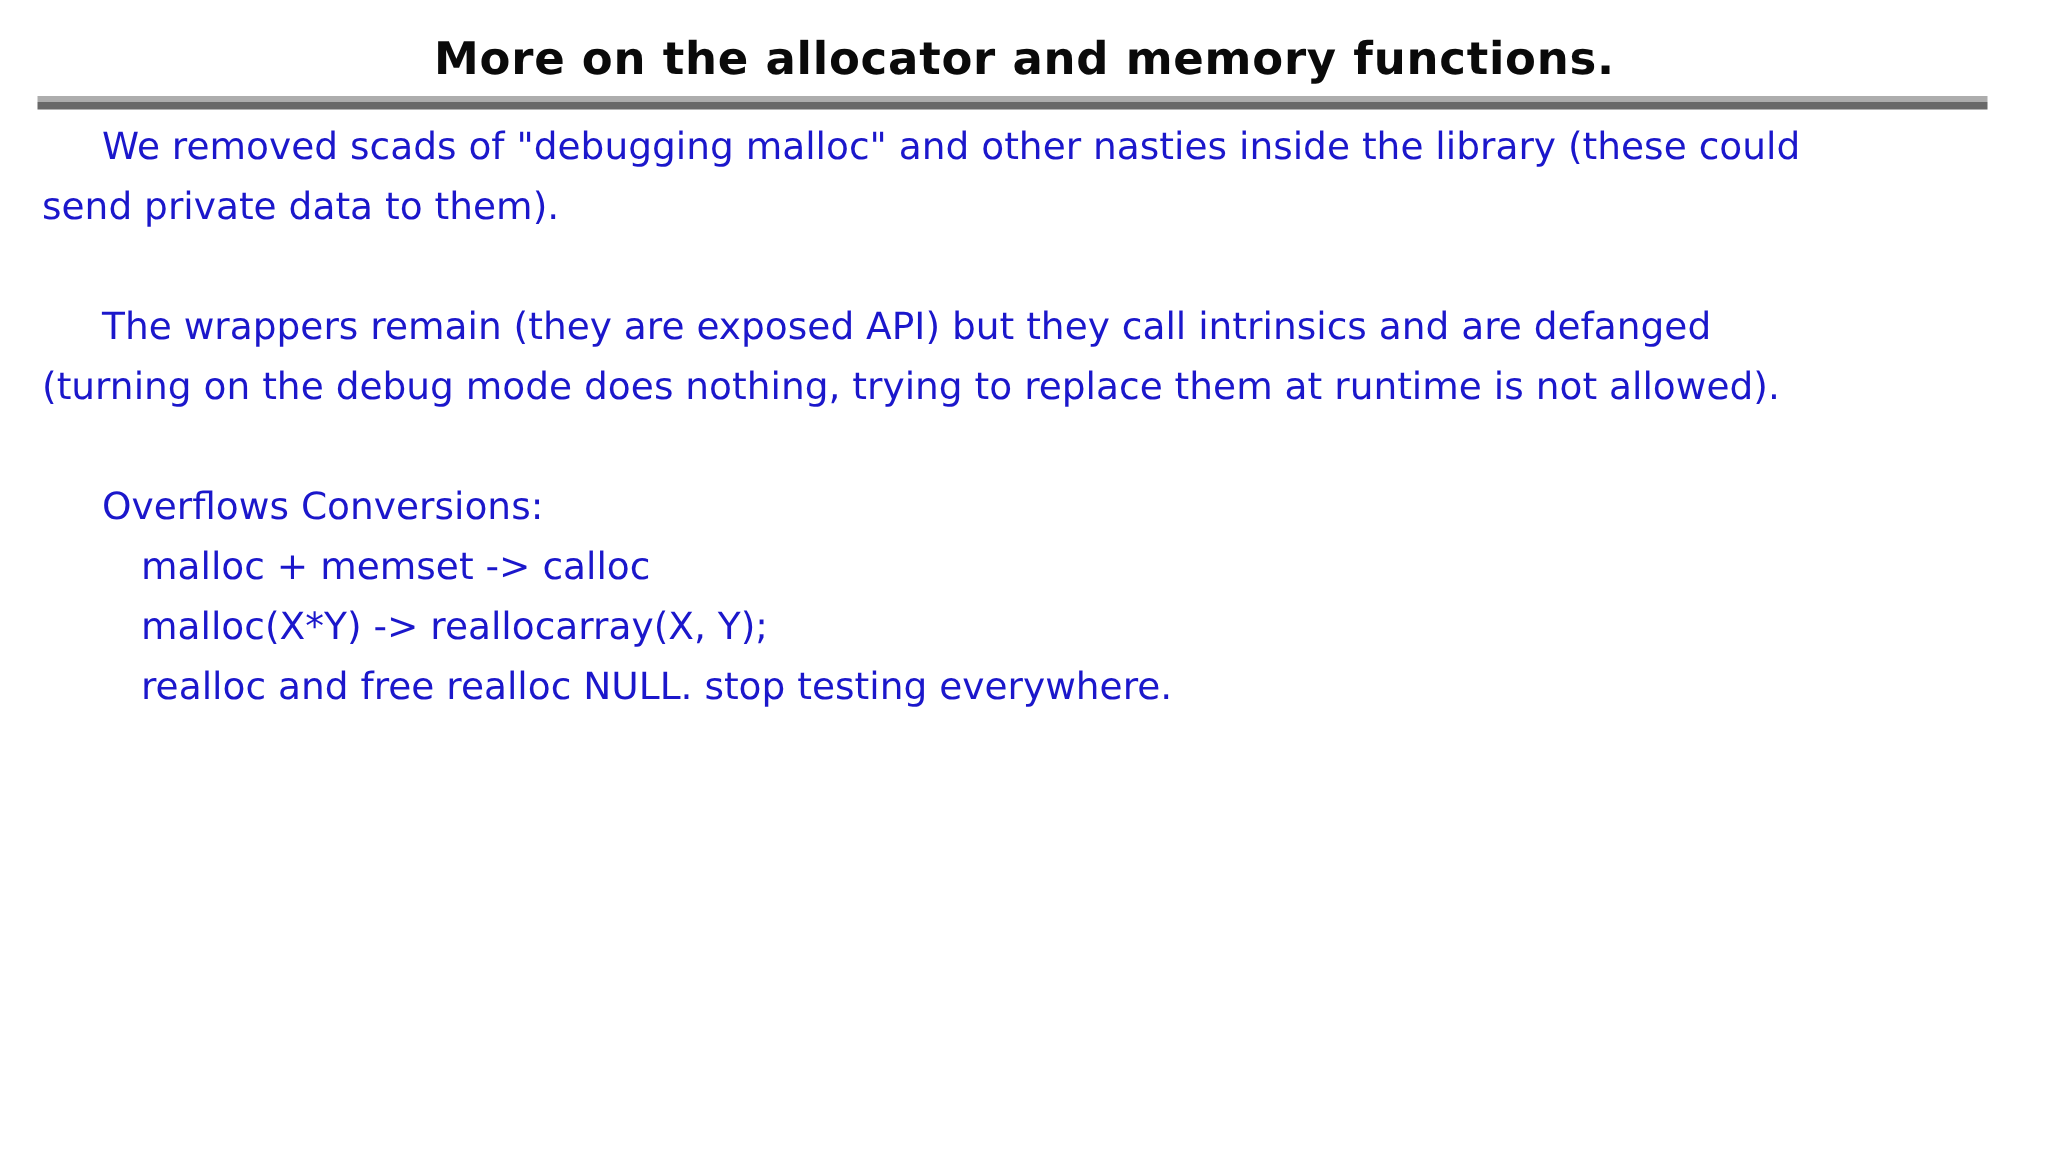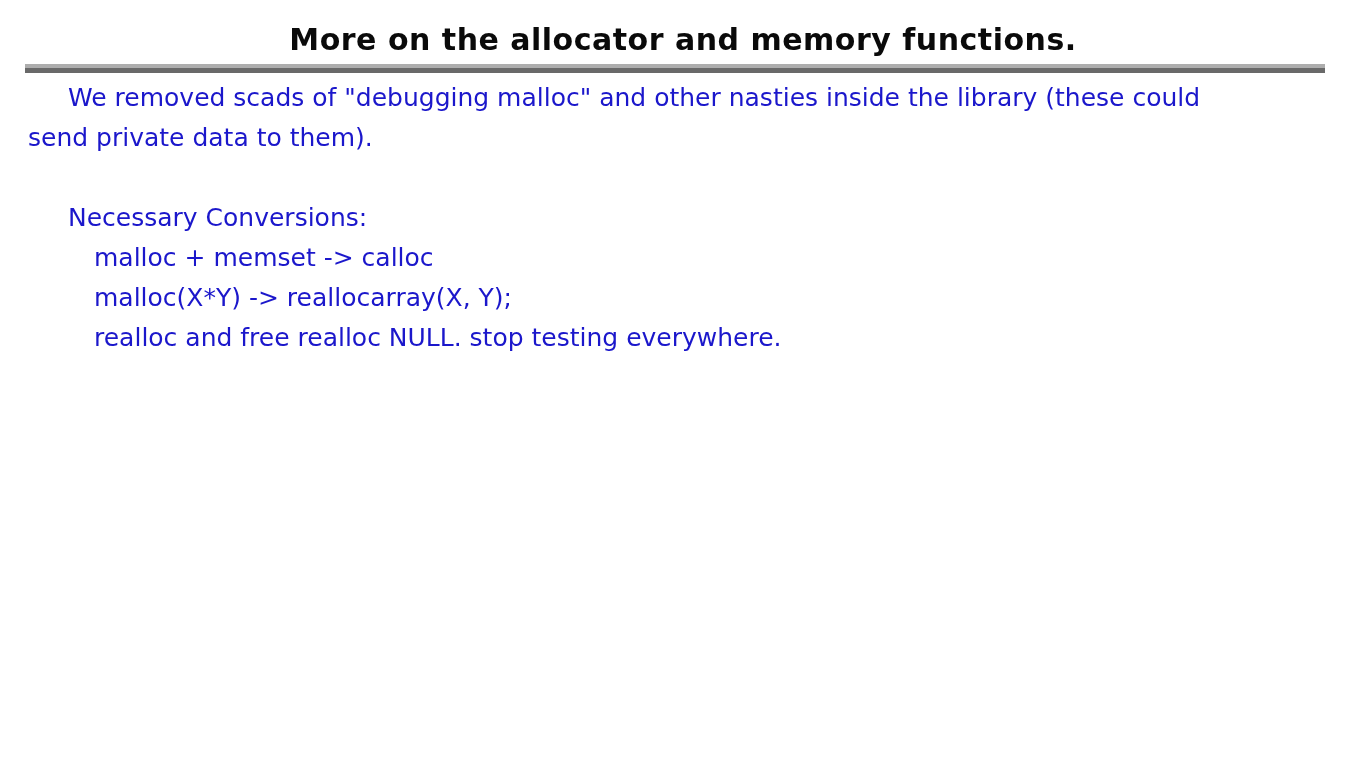--- a/index.html
+++ b/index.html
@@ -74,26 +74,30 @@
     <div class="rule-bottom"></div>
   </div>
 
   <div class="content">
 
     <div class="para">
       <div class="line ind-first">We removed scads of "debugging malloc" and other nasties inside the library (these could</div>
       <div class="line ind-base">send private data to them).</div>
     </div>
 
+    <div class="para">
+      <div class="line ind-first">The wrappers remain (they are exposed API) but they call intrinsics and are defanged</div>
+      <div class="line ind-base">(turning on the debug mode does nothing, trying to replace them at runtime is not allowed).</div>
+    </div>
 
     <div class="para">
     </div>
 
     <div class="para">
-      <div class="line ind-first">Necessary Conversions:</div>
+      <div class="line ind-first">Overflows Conversions:</div>
       <div class="line ind-sub">malloc + memset -&gt; calloc</div>
       <div class="line ind-sub">malloc(X*Y) -&gt; reallocarray(X, Y);</div>
       <div class="line ind-sub">realloc and free realloc NULL. stop testing everywhere.</div>
     </div>
 
 
   </div>
 </div>
 
 </body></html>

